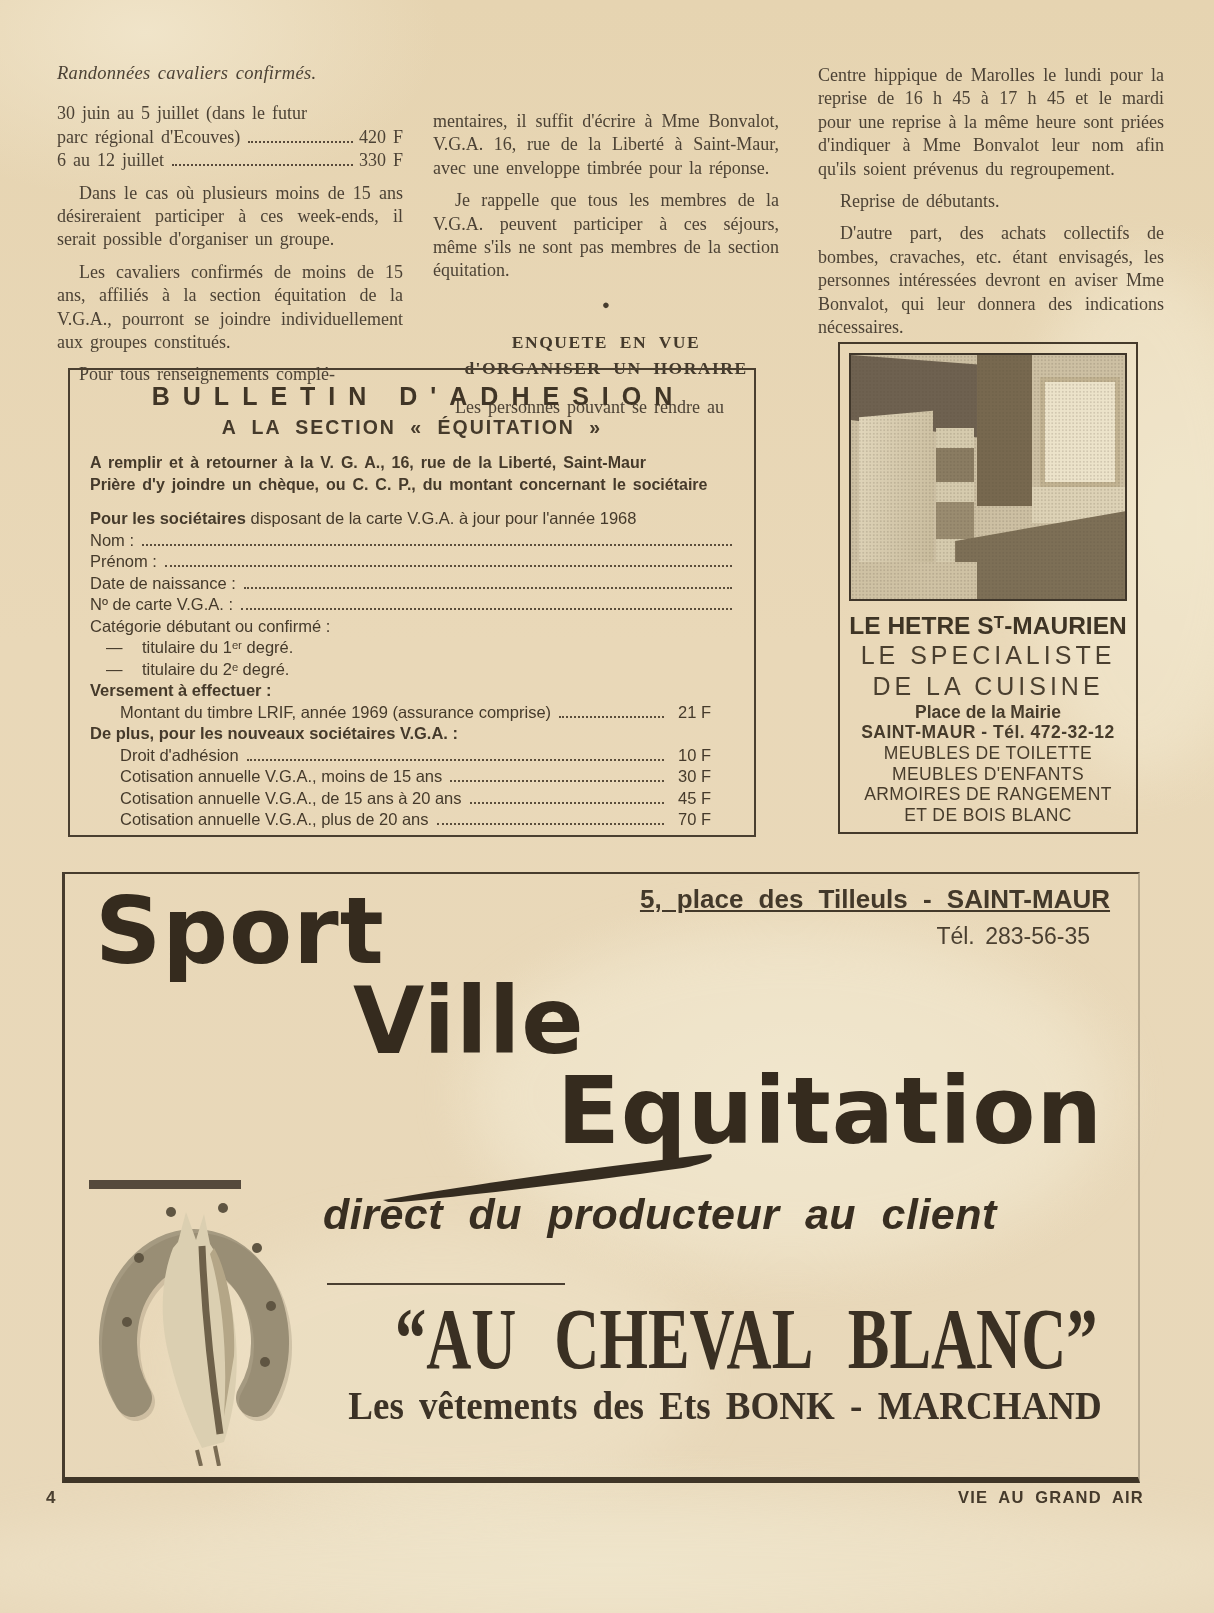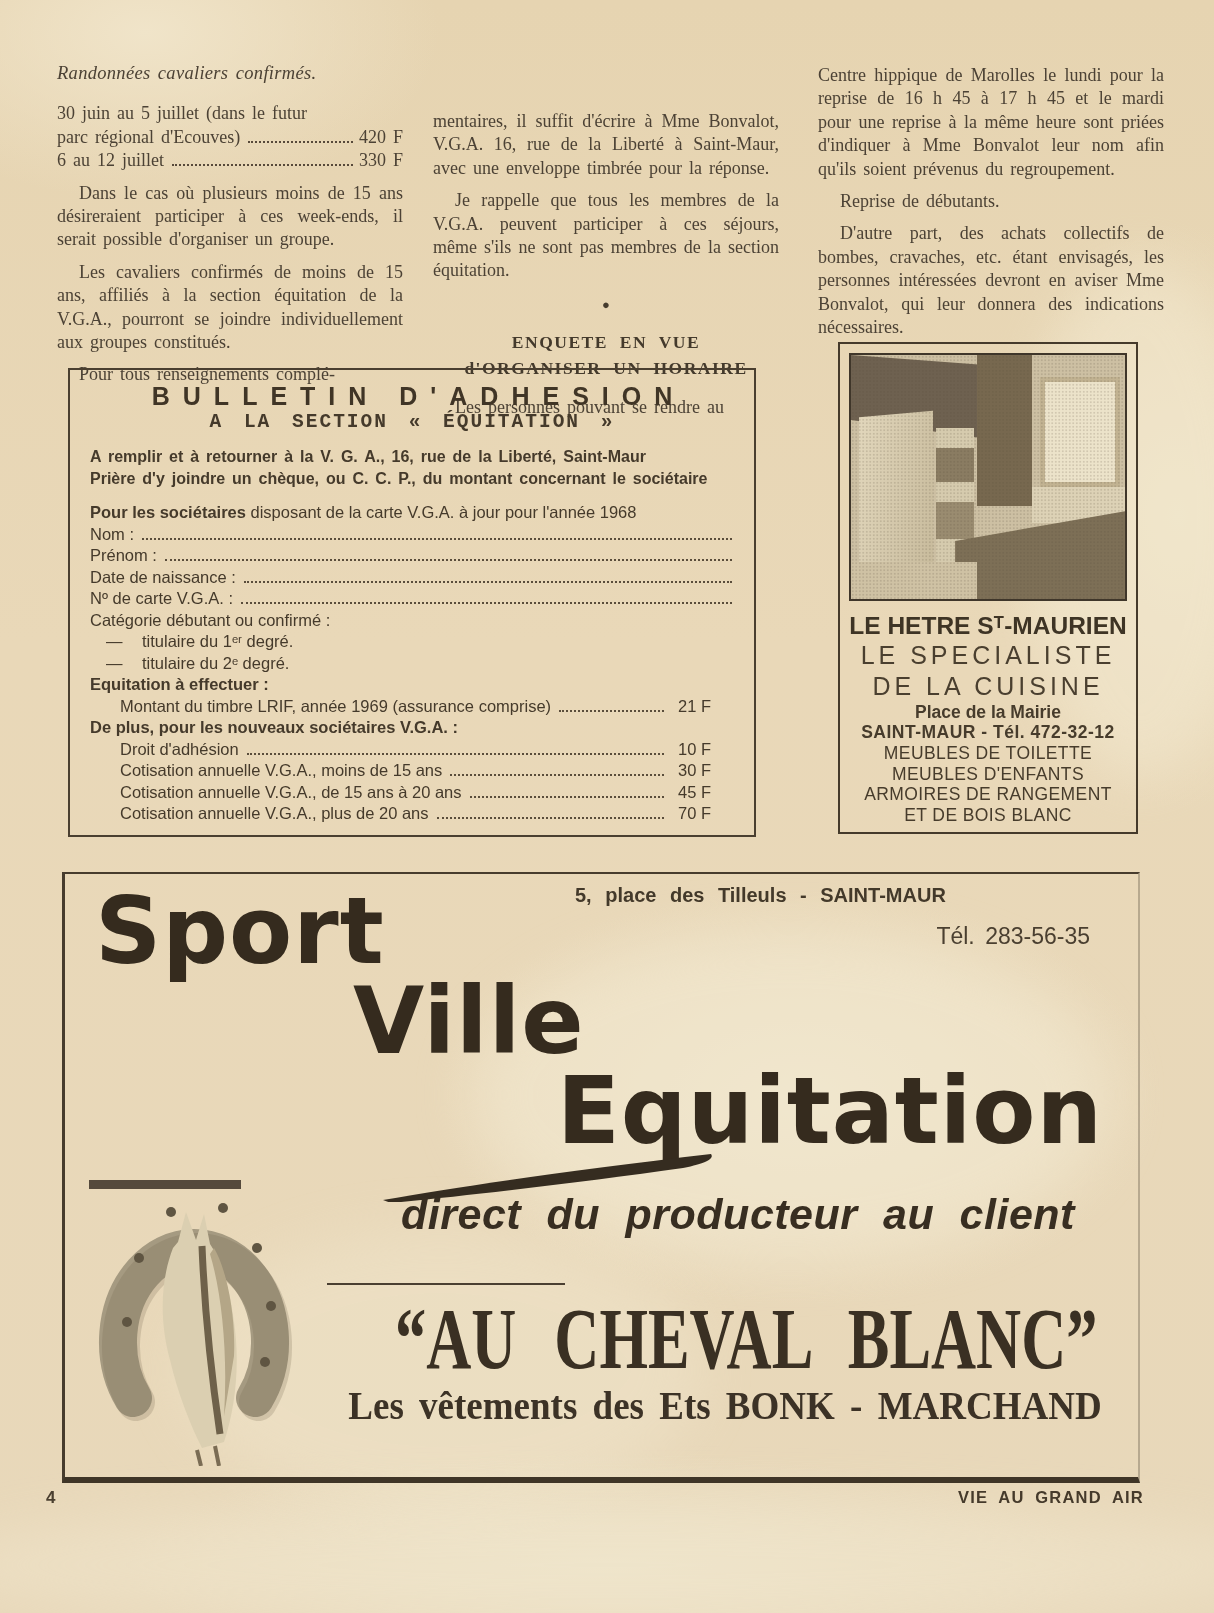--- a/index.html
+++ b/index.html
@@ -24,21 +24,21 @@
   .sprice{white-space:nowrap;}
   .bullet{text-align:center;font-size:13px;margin:10px 0 13px;color:#463c2e;}
   .mid-heading{text-align:center;font-weight:bold;font-size:17.5px;line-height:26px;
      letter-spacing:1.5px;word-spacing:6px;color:#443a2c;margin:0 0 15px;}
   
   #bulletin{position:absolute;left:68px;top:368px;width:688px;height:469px;box-sizing:border-box;
      border:2px solid #4a3f30;padding:12px 20px 8px;font-family:"Liberation Sans","DejaVu Sans",sans-serif;
      color:#453a2b;font-size:16.5px;}
   .b-title{text-align:center;font-weight:bold;font-size:25px;letter-spacing:13px;
      color:#403526;white-space:nowrap;margin-right:-13px;}
-  .b-sub{text-align:center;font-weight:bold;font-size:19.5px;letter-spacing:2px;word-spacing:7px;font-family:Liberation Mono, monospace;}
+  .b-sub{text-align:center;font-weight:bold;font-size:19.5px;letter-spacing:2px;word-spacing:7px;margin-top:5px;}
   .b-intro{font-weight:bold;margin-top:13px;line-height:22px;font-size:16px;word-spacing:2.5px;}
   .b-line{line-height:21.5px;}
   .b-row{display:flex;align-items:baseline;line-height:21.5px;justify-content:center;}
   .dotfill{flex:1;border-bottom:2px dotted #5a4d3b;margin:0 2px 4px 8px;}
   .b-bold{font-weight:bold;}
   .mt{margin-top:12px;}
   .ind{margin-left:30px;}
   .dash{display:inline-block;width:52px;padding-left:16px;box-sizing:border-box;}
   .bprice{width:56px;text-align:left;white-space:nowrap;padding-left:12px;}
   
@@ -51,31 +51,31 @@
   .k-name{font-weight:bold;font-size:24.5px;margin-top:11px;white-space:nowrap;color:#3e3425;}
   .k-tag{font-size:25px;letter-spacing:4px;line-height:31px;color:#4a3f2f;}
   .k-place{font-weight:bold;font-size:17.5px;line-height:20px;}
   .k-addr{font-weight:bold;font-size:17.5px;line-height:21px;letter-spacing:.5px;}
   .k-item{font-size:17.5px;line-height:20.5px;letter-spacing:.4px;}
   
   #big-ad{position:absolute;left:62px;top:872px;width:1078px;height:611px;box-sizing:border-box;
      border-top:2px solid #473c2d;border-left:3px solid #473c2d;
      border-bottom:6px solid #3f3527;border-right:2px solid rgba(71,60,45,.30);}
   #big-ad > div{position:absolute;}
-  .ba-address{left:510px;top:10px;width:600px;text-align:left;font-family:"Liberation Sans",sans-serif;
-     font-weight:bold;font-size:20px;word-spacing:8px;color:#43392a;}
+  .ba-address{left:510px;top:10px;width:600px;text-align:center;font-family:"Liberation Sans",sans-serif;
+     font-weight:bold;font-size:26px;word-spacing:8px;color:#43392a;text-decoration:underline;}
   .ba-tel{right:48px;top:49px;font-family:"Liberation Sans",sans-serif;font-size:23px;
      word-spacing:4px;color:#4a3f30;}
   .ba-word{font-family:"DejaVu Sans",sans-serif;font-weight:bold;color:#352b1e;letter-spacing:1px;}
   #word-sport{left:30px;top:4px;font-size:92px;}
   #word-ville{left:288px;top:94px;font-size:92px;}
   #word-equitation{left:492px;top:184px;font-size:92px;}
   #swoosh{left:318px;top:276px;width:332px;height:52px;}
   #horse{left:20px;top:280px;width:218px;height:312px;}
-  .ba-tagline{left:258px;top:316px;width:830px;text-align:center;font-family:"Liberation Sans",sans-serif;
+  .ba-tagline{left:258px;top:316px;width:830px;text-align:left;font-family:"Liberation Sans",sans-serif;
      font-style:italic;font-weight:bold;font-size:43px;color:#382e21;word-spacing:13px;letter-spacing:.5px;}
   .ba-thinline{left:262px;top:409px;width:238px;height:2px;background:#4a3f31;}
   .ba-shop{left:250px;top:414px;width:800px;text-align:center;font-family:"Liberation Serif",serif;
      font-weight:bold;font-size:78px;color:#3a3023;word-spacing:28px;white-space:nowrap;
      transform:scale(.8,1.12);transform-origin:center top;}
   .ba-clothing{left:280px;top:508px;width:760px;text-align:center;font-family:"Liberation Serif",serif;
      font-weight:bold;font-size:37px;color:#3c3226;word-spacing:6px;transform:scaleY(1.08);transform-origin:center top;}
   
   .page-num{position:absolute;left:46px;top:1488px;font-family:"Liberation Sans",sans-serif;
      font-weight:bold;font-size:17px;color:#4a3f30;}
@@ -153,21 +153,21 @@
       <span>Nº de carte V.G.A. :</span>
       <span class="dotfill"></span>
     </div>
     <div class="b-line">Catégorie débutant ou confirmé :</div>
     <div class="b-line">
       <span class="dash">—</span><span>titulaire du 1ᵉʳ degré.</span>
     </div>
     <div class="b-line">
       <span class="dash">—</span><span>titulaire du 2ᵉ degré.</span>
     </div>
-    <div class="b-line b-bold">Equitation à effectuer :</div>
+    <div class="b-line b-bold">Versement à effectuer :</div>
     <div class="b-row">
       <span class="ind">Montant du timbre LRIF, année 1969 (assurance comprise)</span>
       <span class="dotfill"></span>
       <span class="bprice">21 F</span>
     </div>
     <div class="b-line b-bold">De plus, pour les nouveaux sociétaires V.G.A. :</div>
     <div class="b-row">
       <span class="ind">Droit d'adhésion</span>
       <span class="dotfill"></span>
       <span class="bprice">10 F</span>

